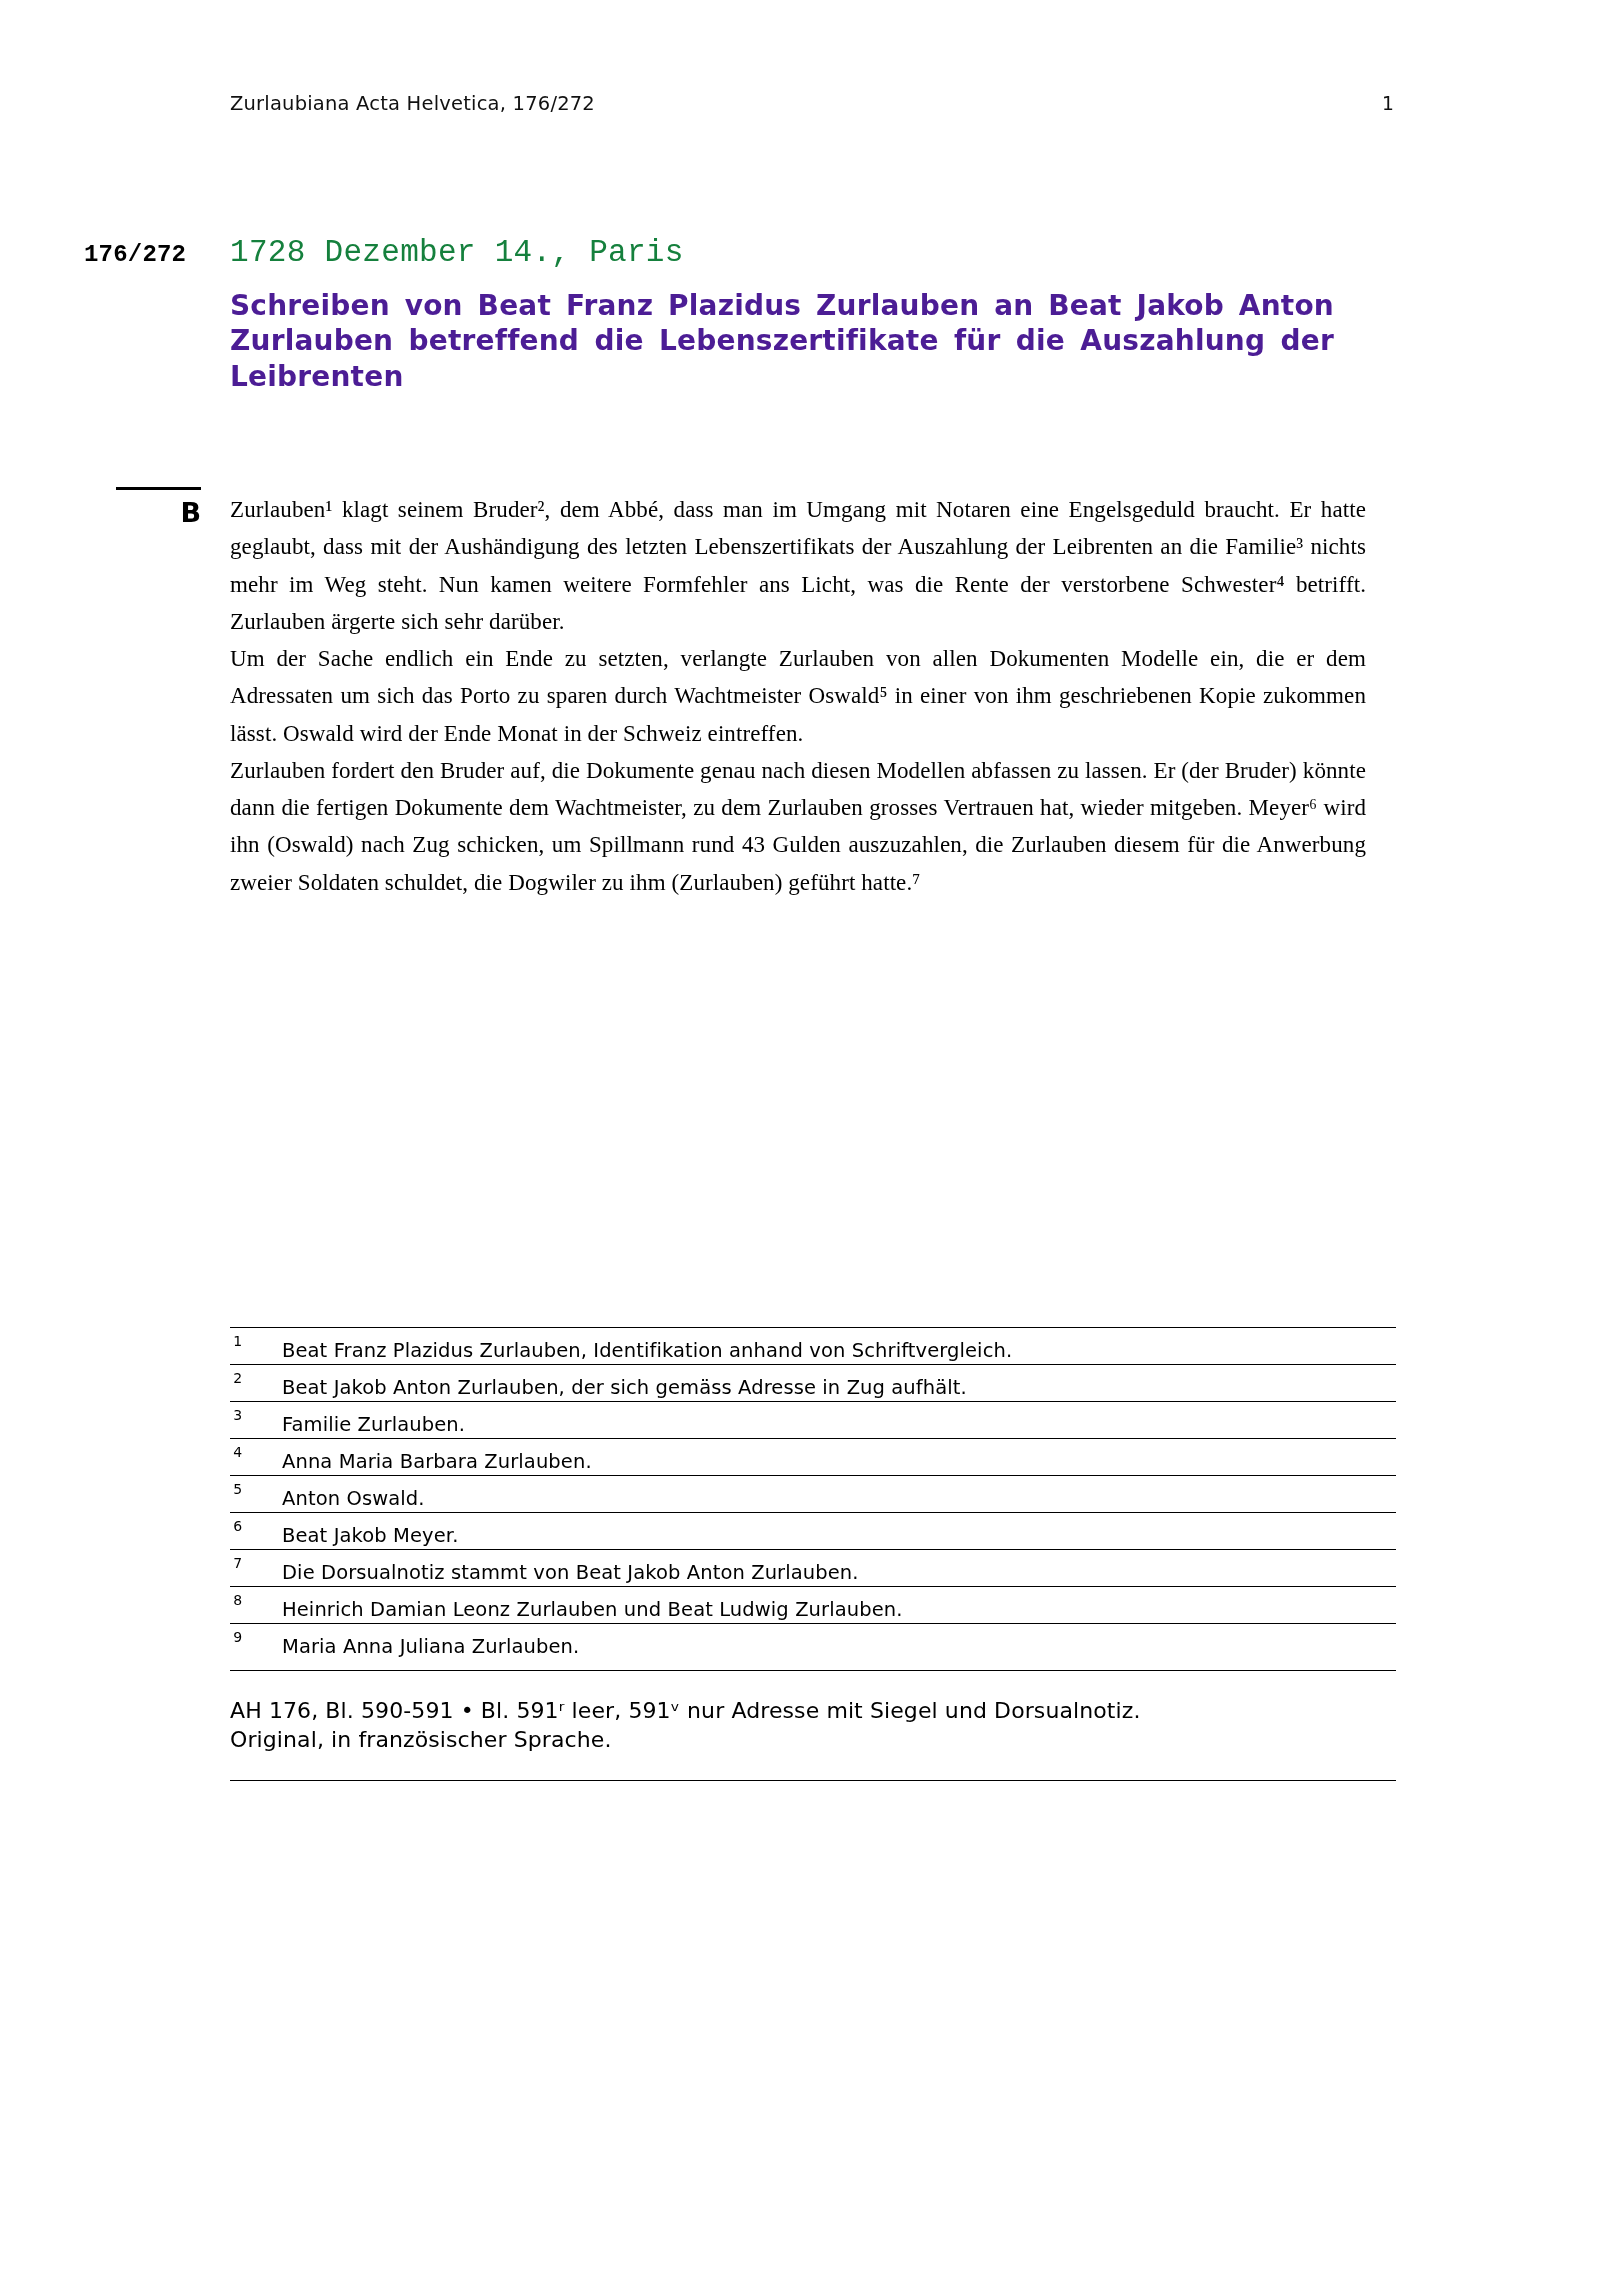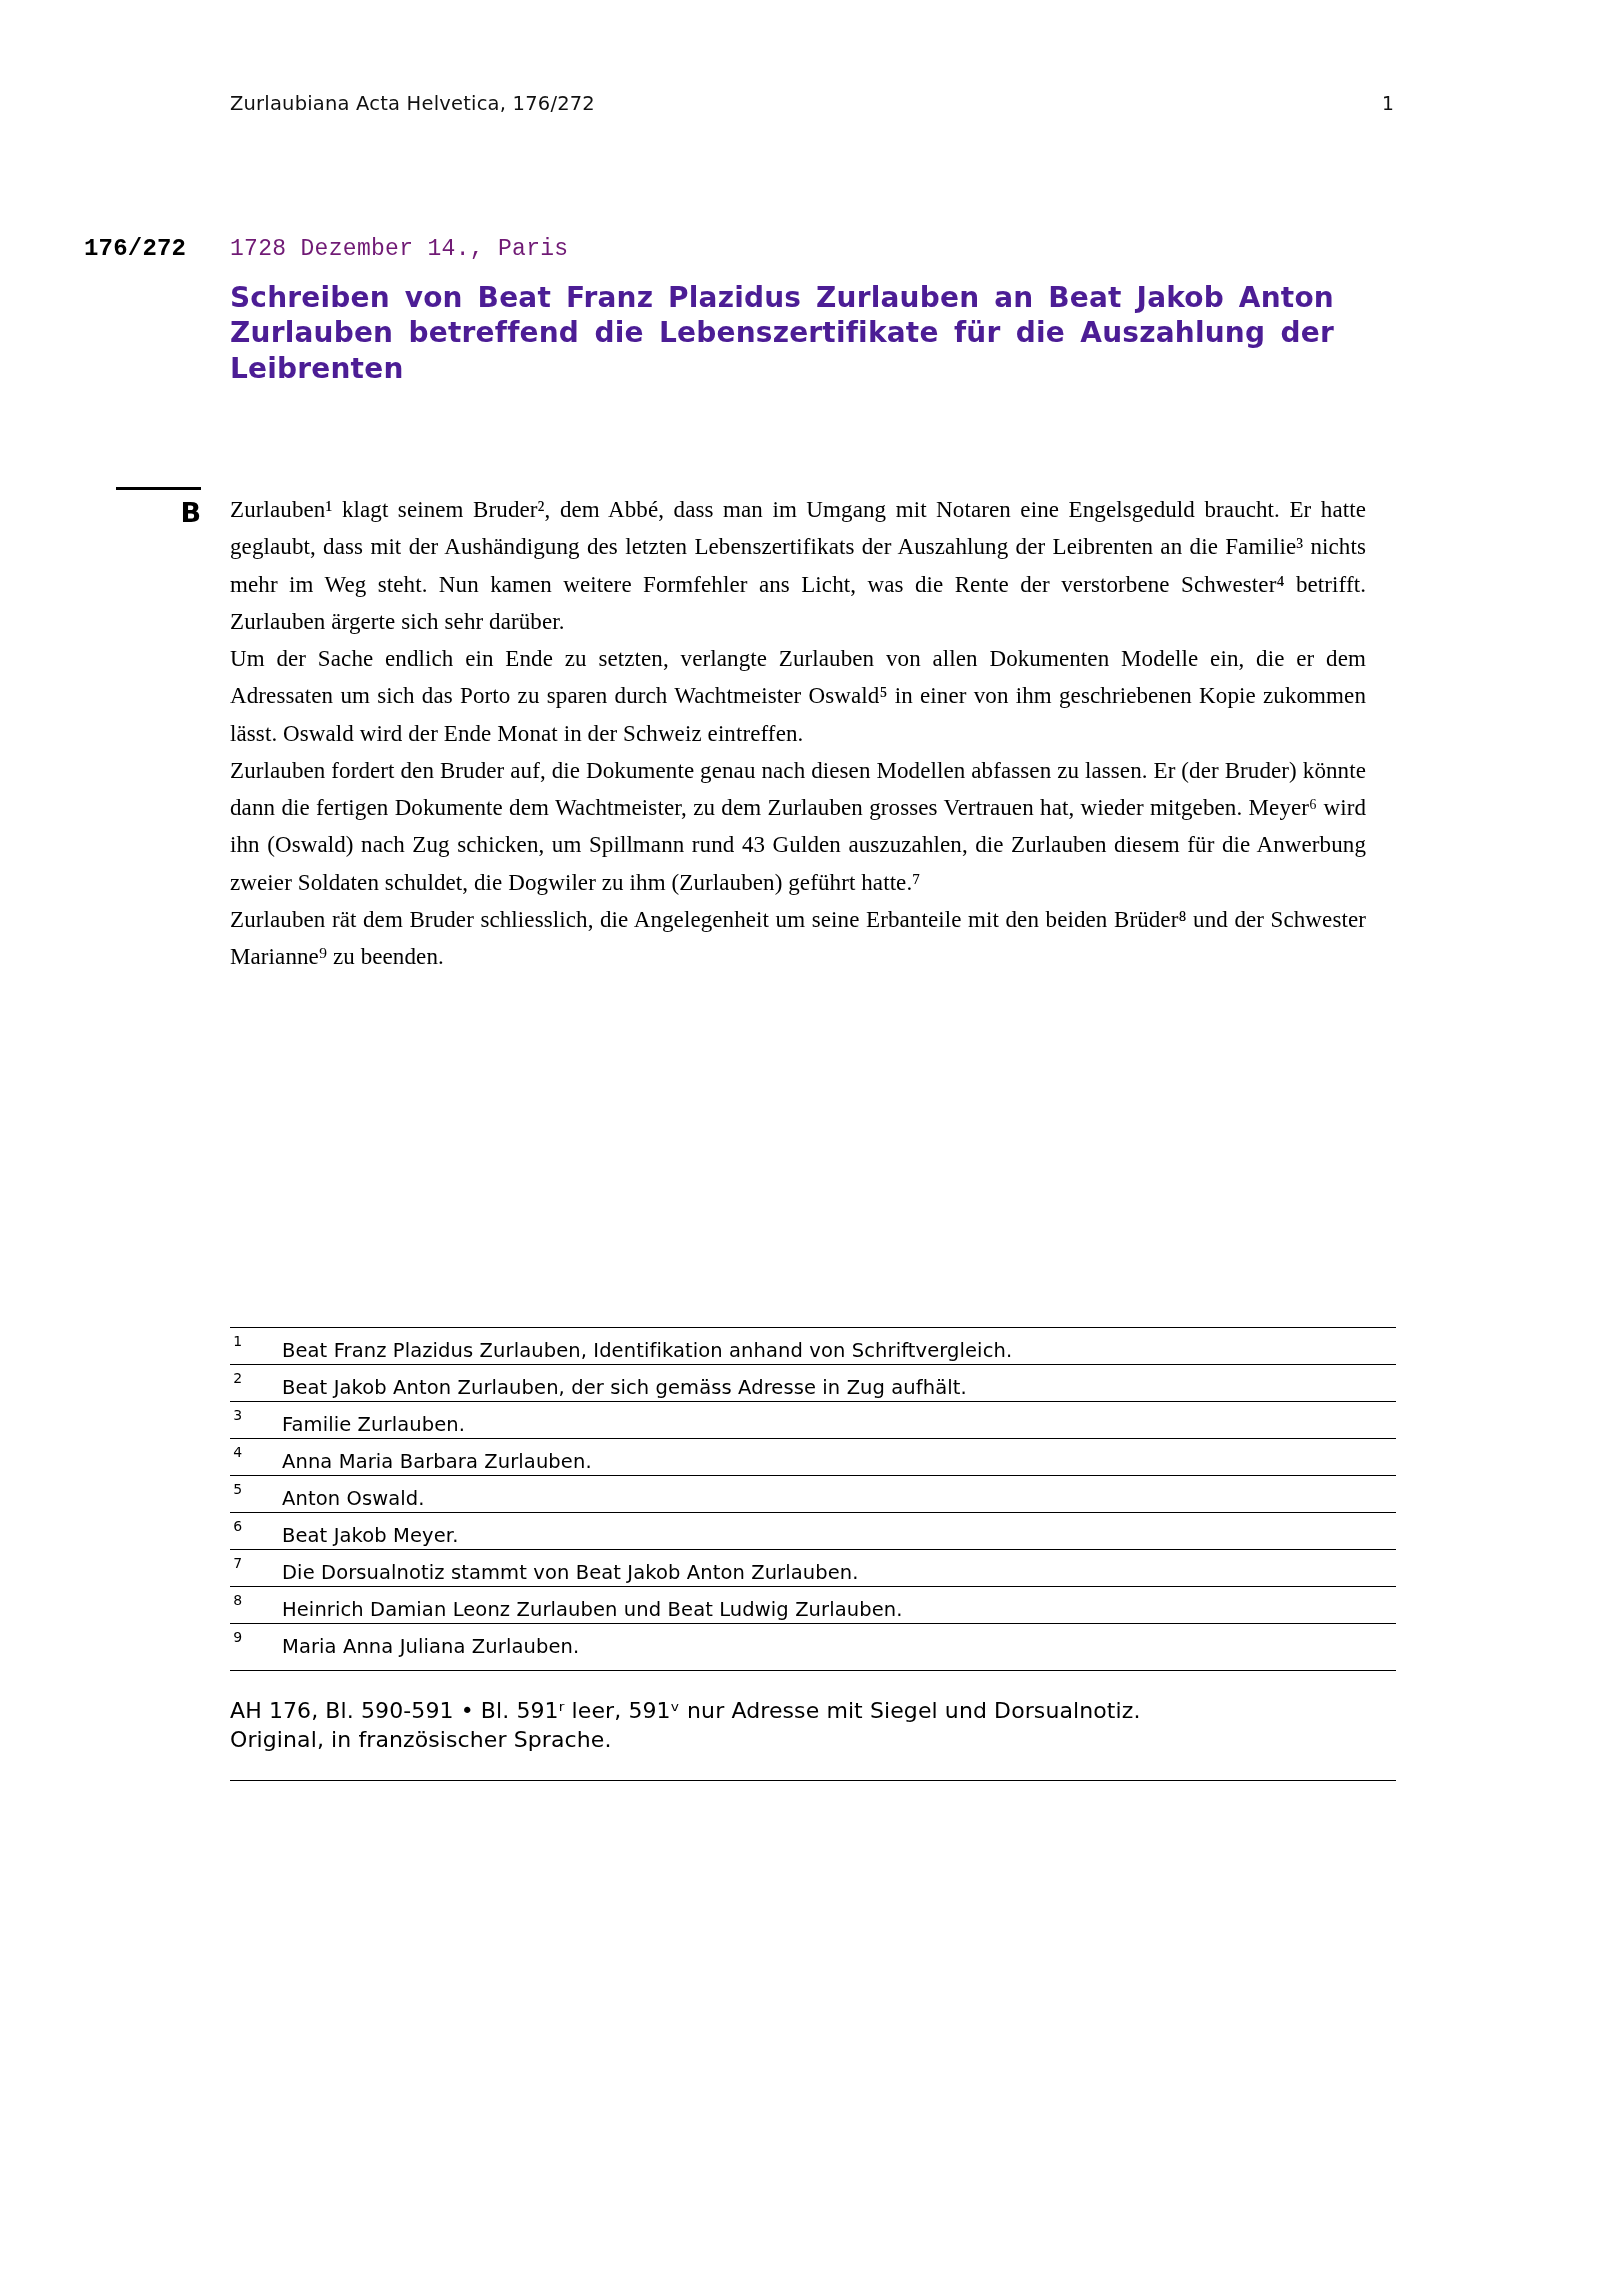--- a/index.html
+++ b/index.html
@@ -53,23 +53,23 @@
   }
   .doc-id {
     font-size: 24px;
     font-weight: bold;
     letter-spacing: 0.2px;
     width: 146px;
     flex: 0 0 146px;
     color: #000;
   }
   .doc-date {
-    font-size: 23px;
+    font-size: 31px;
     letter-spacing: 0.3px;
-    color: #701a75;
+    color: #15803d;
   }
   .doc-title {
     margin-left: 146px;
     margin-top: 18px;
     width: 1104px;
     font-size: 28px;
     font-weight: bold;
     line-height: 1.26;
     text-align: justify;
     letter-spacing: 0.2px;
@@ -182,21 +182,20 @@
   </div>
 
   <div class="rule-short"></div>
 
   <div class="regest">
     <div class="regest-marker">B</div>
     <div class="regest-body">
       <p>Zurlauben¹ klagt seinem Bruder², dem Abbé, dass man im Umgang mit Notaren eine Engelsgeduld braucht. Er hatte geglaubt, dass mit der Aushändigung des letzten Lebenszertifikats der Auszahlung der Leibrenten an die Familie³ nichts mehr im Weg steht. Nun kamen weitere Formfehler ans Licht, was die Rente der verstorbene Schwester⁴ betrifft. Zurlauben ärgerte sich sehr darüber.</p>
       <p>Um der Sache endlich ein Ende zu setzten, verlangte Zurlauben von allen Dokumenten Modelle ein, die er dem Adressaten um sich das Porto zu sparen durch Wachtmeister Oswald⁵ in einer von ihm geschriebenen Kopie zukommen lässt. Oswald wird der Ende Monat in der Schweiz eintreffen.</p>
       <p>Zurlauben fordert den Bruder auf, die Dokumente genau nach diesen Modellen abfassen zu lassen. Er (der Bruder) könnte dann die fertigen Dokumente dem Wachtmeister, zu dem Zurlauben grosses Vertrauen hat,  wieder mitgeben. Meyer⁶ wird ihn (Oswald) nach Zug schicken, um Spillmann rund 43 Gulden auszuzahlen, die Zurlauben diesem für die Anwerbung zweier Soldaten schuldet, die Dogwiler zu ihm (Zurlauben) geführt hatte.⁷</p>
-      <p>Zurlauben rät dem Bruder schliesslich, die Angelegenheit um seine Erbanteile mit den beiden Brüder⁸ und der Schwester Marianne⁹ zu beenden.</p>
     </div>
   </div>
 
   <div class="footnotes">
     <div class="fn-row">
       <span class="fn-num">1</span>
       <span class="fn-text">Beat Franz Plazidus Zurlauben, Identifikation anhand von Schriftvergleich.</span>
     </div>
     <div class="fn-row">
       <span class="fn-num">2</span>

